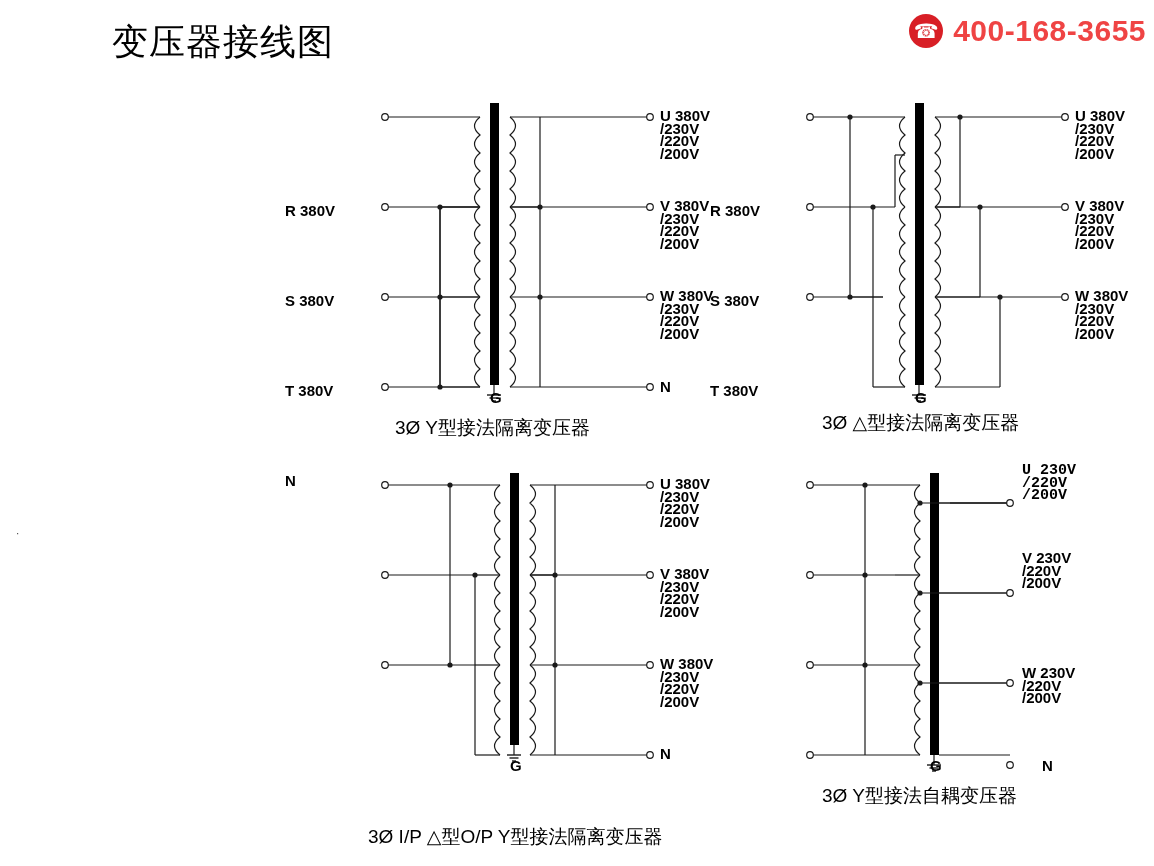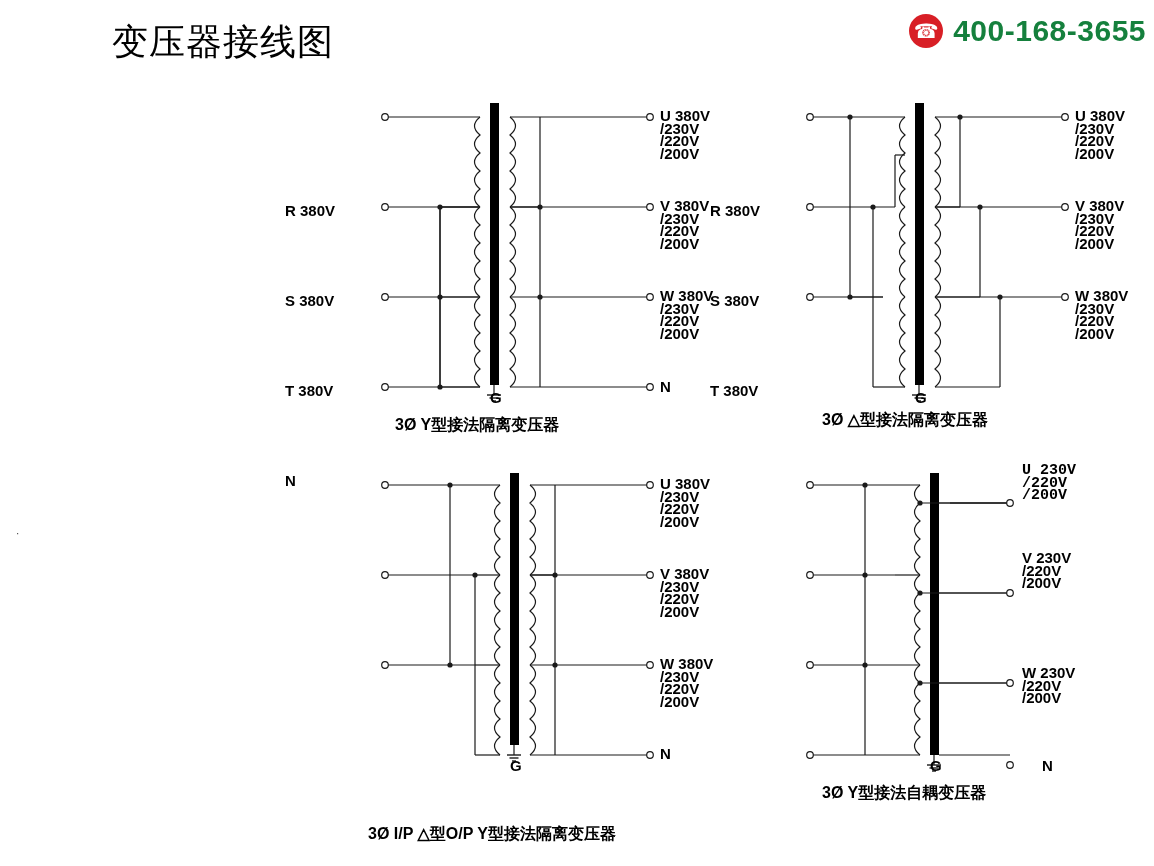--- a/index.html
+++ b/index.html
@@ -45,36 +45,36 @@
     left: 0; right: 0; top: 50%;
     transform: translateY(-50%);
     text-align: center;
     color: #fff;
     font-size: 20px;
     line-height: 1;
   }
   .phone-number {
     font-size: 30px;
     font-weight: bold;
-    color: #15803d;
+    color: #ef4444;
     letter-spacing: 0.5px;
   }
   .phone-cta {
     font-size: 21px;
     font-weight: bold;
     color: #e1121a;
     letter-spacing: 0.5px;
   }
   .diagram {
     position: absolute;
   }
   .dcaption {
     position: absolute;
-    font-size: 16px;
-    font-weight: bold;
+    font-size: 19px;
+    font-weight: normal;
     white-space: nowrap;
   }
   .lbl {
     position: absolute;
     font-size: 15px;
     font-weight: bold;
     white-space: nowrap;
     line-height: 12.5px;
   }
   .lbl.r {

